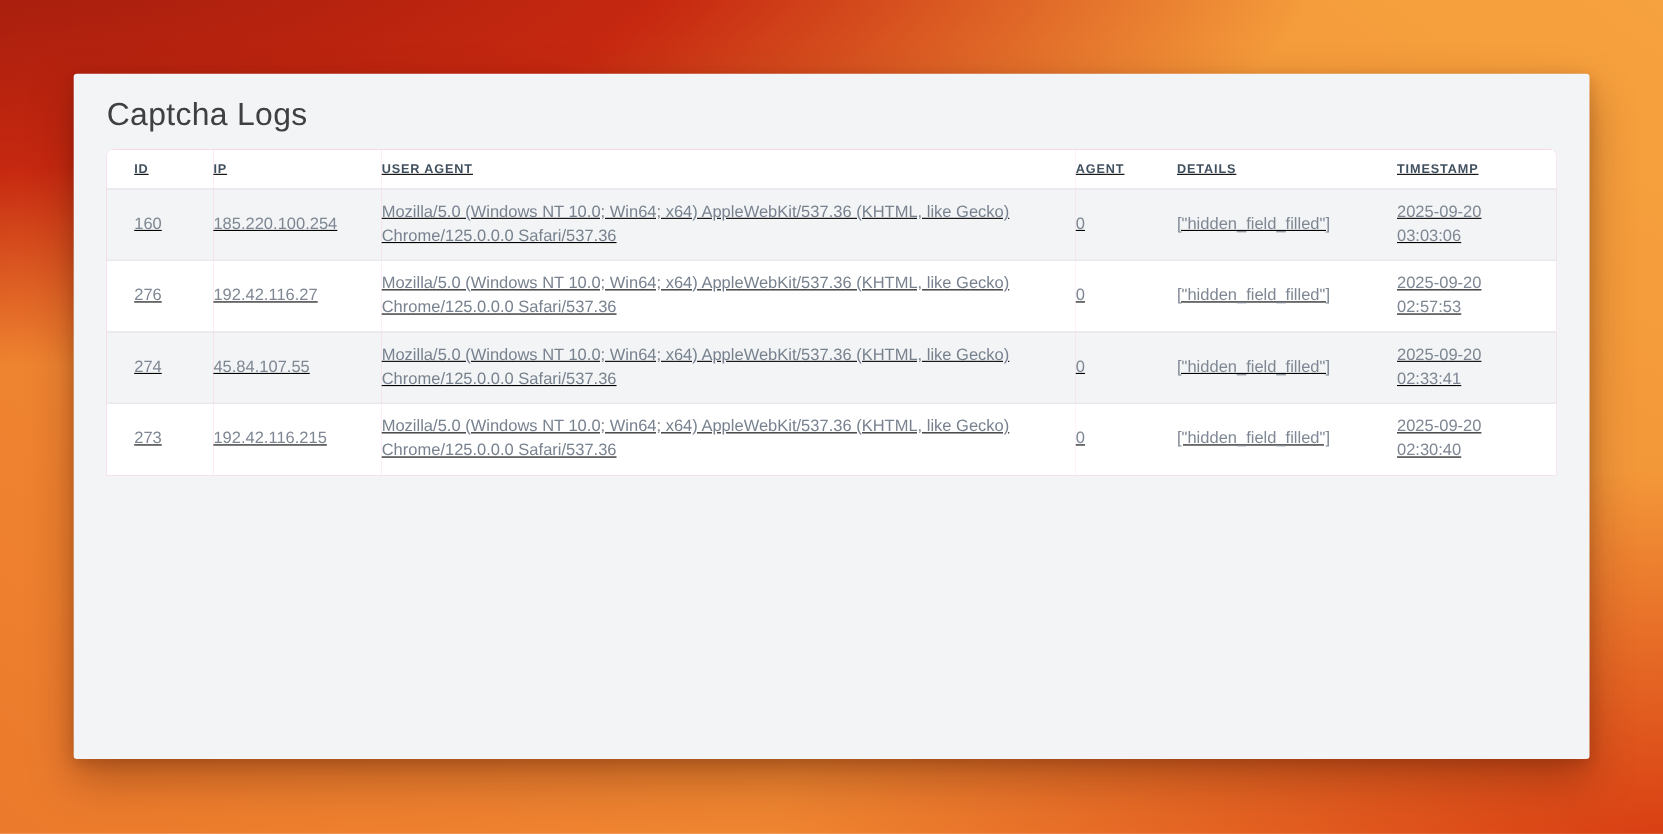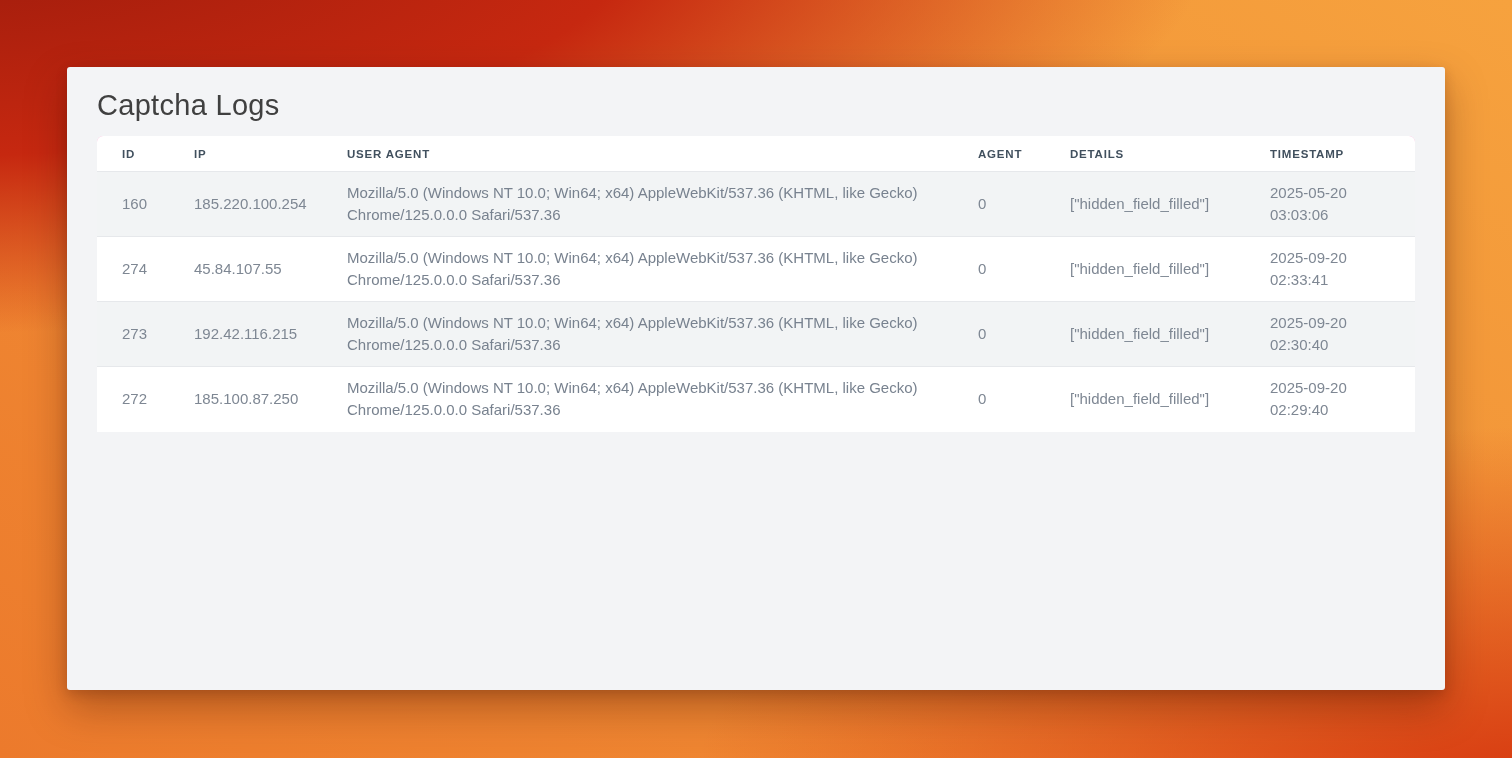--- a/index.html
+++ b/index.html
@@ -32,20 +32,21 @@
     line-height: 34px;
     font-weight: 500;
     letter-spacing: 0.3px;
     color: #404040;
   }
   .table-wrap {
     margin: 0 30px;
     background: #f9a8d4;
     border-radius: 6px 6px 0 0;
     overflow: hidden;
+    text-decoration: underline;
   }
   table {
     width: 100%;
     table-layout: fixed;
     border-collapse: collapse;
   }
   col.c-id       { width: 97px; }
   col.c-ip       { width: 153px; }
   col.c-ua       { width: 631px; }
   col.c-score    { width: 92px; }
@@ -100,49 +101,49 @@
           <th>TIMESTAMP</th>
         </tr>
       </thead>
       <tbody id="rows-body">
   <tr>
     <td class="cell-id">160</td>
     <td class="cell-ip">185.220.100.254</td>
     <td class="cell-ua">Mozilla/5.0 (Windows NT 10.0; Win64; x64) AppleWebKit/537.36 (KHTML, like Gecko) Chrome/125.0.0.0 Safari/537.36</td>
     <td class="cell-score">0</td>
     <td class="cell-details">["hidden_field_filled"]</td>
-    <td class="cell-ts">2025-05-20 03:03:06</td>
+    <td class="cell-ts">2025-09-20 03:03:06</td>
   </tr>
 
 
+  <tr>
+    <td class="cell-id">276</td>
+    <td class="cell-ip">192.42.116.27</td>
+    <td class="cell-ua">Mozilla/5.0 (Windows NT 10.0; Win64; x64) AppleWebKit/537.36 (KHTML, like Gecko) Chrome/125.0.0.0 Safari/537.36</td>
+    <td class="cell-score">0</td>
+    <td class="cell-details">["hidden_field_filled"]</td>
+    <td class="cell-ts">2025-09-20 02:57:53</td>
+  </tr>
 
 
   <tr>
     <td class="cell-id">274</td>
     <td class="cell-ip">45.84.107.55</td>
     <td class="cell-ua">Mozilla/5.0 (Windows NT 10.0; Win64; x64) AppleWebKit/537.36 (KHTML, like Gecko) Chrome/125.0.0.0 Safari/537.36</td>
     <td class="cell-score">0</td>
     <td class="cell-details">["hidden_field_filled"]</td>
     <td class="cell-ts">2025-09-20 02:33:41</td>
   </tr>
 
   <tr>
     <td class="cell-id">273</td>
     <td class="cell-ip">192.42.116.215</td>
     <td class="cell-ua">Mozilla/5.0 (Windows NT 10.0; Win64; x64) AppleWebKit/537.36 (KHTML, like Gecko) Chrome/125.0.0.0 Safari/537.36</td>
     <td class="cell-score">0</td>
     <td class="cell-details">["hidden_field_filled"]</td>
     <td class="cell-ts">2025-09-20 02:30:40</td>
   </tr>
 
-  <tr>
-    <td class="cell-id">272</td>
-    <td class="cell-ip">185.100.87.250</td>
-    <td class="cell-ua">Mozilla/5.0 (Windows NT 10.0; Win64; x64) AppleWebKit/537.36 (KHTML, like Gecko) Chrome/125.0.0.0 Safari/537.36</td>
-    <td class="cell-score">0</td>
-    <td class="cell-details">["hidden_field_filled"]</td>
-    <td class="cell-ts">2025-09-20 02:29:40</td>
-  </tr>
 
 </tbody>
     </table>
   </div>
 </div>
 
 </body></html>

